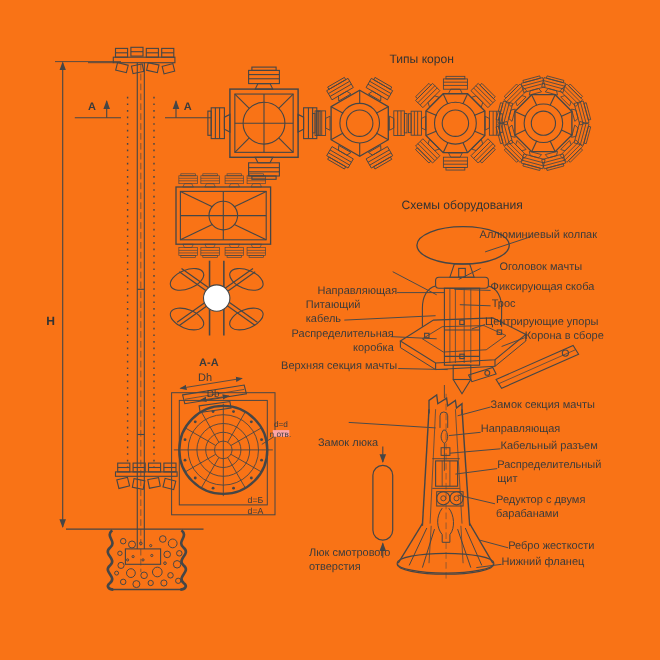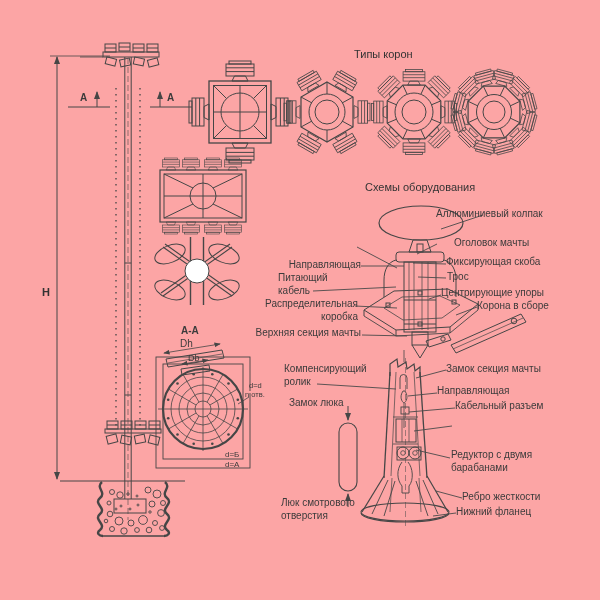--- a/index.html
+++ b/index.html
@@ -1,26 +1,26 @@
 <!DOCTYPE html>
 <html><head>
 <meta charset="utf-8">
 <style>
   html,body{margin:0;padding:0;background:#fff;}
-  #stage{position:relative;width:600px;height:600px;background:#fca5a5;overflow:hidden;
+  #stage{position:relative;width:600px;height:600px;background:#f97316;overflow:hidden;
          font-family:"Liberation Sans",sans-serif;}
   svg{position:absolute;left:0;top:0;}
   .lbl{position:absolute;font-size:10px;line-height:12.5px;color:#3b3b3b;white-space:pre-line;}
   .r{text-align:right;}
   .t{font-size:11px;color:#333;}
   .b{font-weight:bold;}
   .s9{font-size:9px;}
   .s8{font-size:8px;line-height:9px;margin-left:33px;}
   .s7{font-size:7.5px;line-height:8.5px;}
-  .frac{border-bottom:2px solid #fca5a5;padding:0 1px;}
+  .frac{border-bottom:6px solid #fca5a5;padding:0 1px;}
 </style>
 </head>
 <body>
 
 <div id="stage">
 
 <svg width="600" height="600" viewBox="0 0 600 600">
   <defs>
     <marker id="ah" markerWidth="9" markerHeight="8" refX="7" refY="4" orient="auto-start-reverse">
       <path d="M0 1 L8 4 L0 7 Z" fill="#464646"></path>
@@ -422,26 +422,26 @@
   <div class="lbl" style="left:446px;top:256px">Фиксирующая скоба</div>
   <div class="lbl" style="left:278px;top:272px">Питающий
 кабель</div>
   <div class="lbl" style="left:447px;top:271px">Трос</div>
   <div class="lbl" style="left:441px;top:287px">Центрирующие упоры</div>
   <div class="lbl r" style="right:242px;top:298px">Распределительная
 коробка</div>
   <div class="lbl" style="left:477px;top:300px">Корона в сборе</div>
   <div class="lbl r" style="right:239px;top:327px">Верхняя секция мачты</div>
 
-  <div class="lbl" style="left:284px;top:363px">Компенсирующий
-ролик</div>
   <div class="lbl" style="left:446px;top:363px">Замок секция мачты</div>
   <div class="lbl" style="left:437px;top:385px">Направляющая</div>
   <div class="lbl" style="left:289px;top:397px">Замок люка</div>
   <div class="lbl" style="left:455px;top:400px">Кабельный разъем</div>
+  <div class="lbl" style="left:452px;top:417px">Распределительный
+щит</div>
   <div class="lbl" style="left:451px;top:449px">Редуктор с двумя
 барабанами</div>
   <div class="lbl" style="left:281px;top:497px">Люк смотрового
 отверстия</div>
   <div class="lbl" style="left:462px;top:491px">Ребро жесткости</div>
   <div class="lbl" style="left:456px;top:506px">Нижний фланец</div>
 
 </div>
 
 </body></html>

